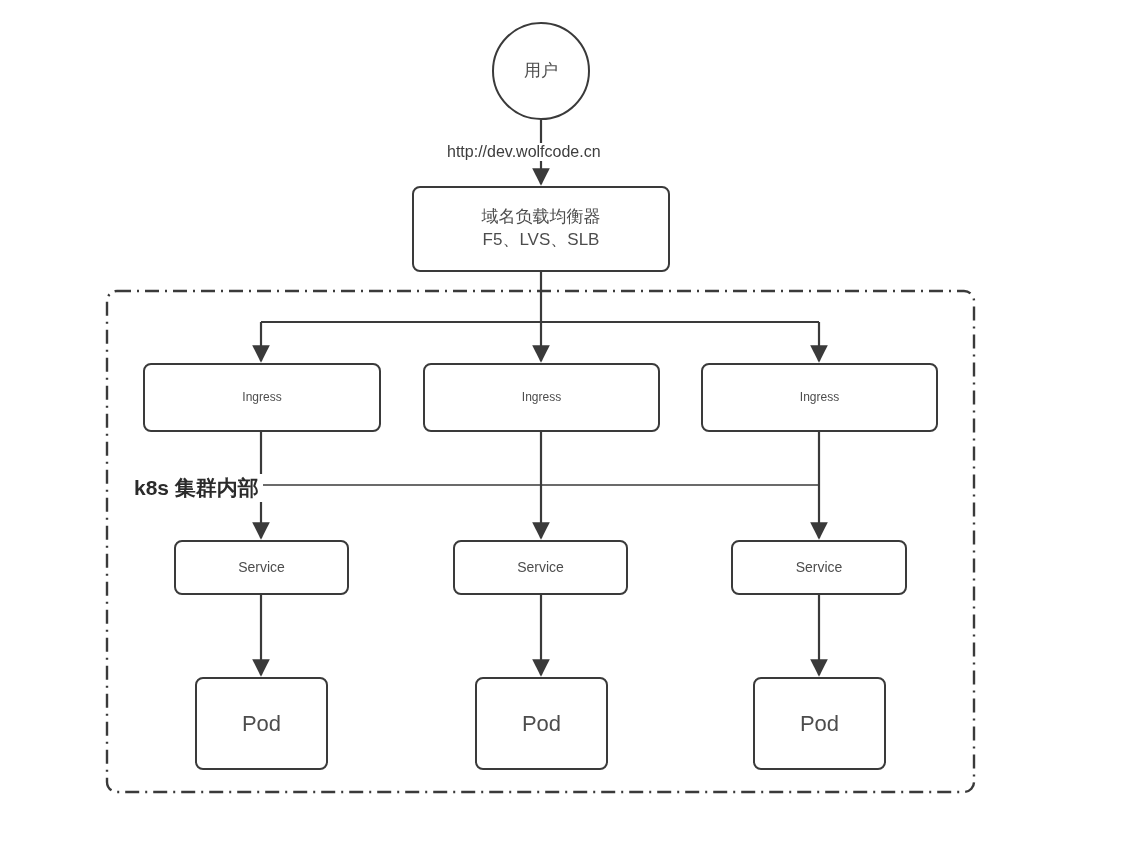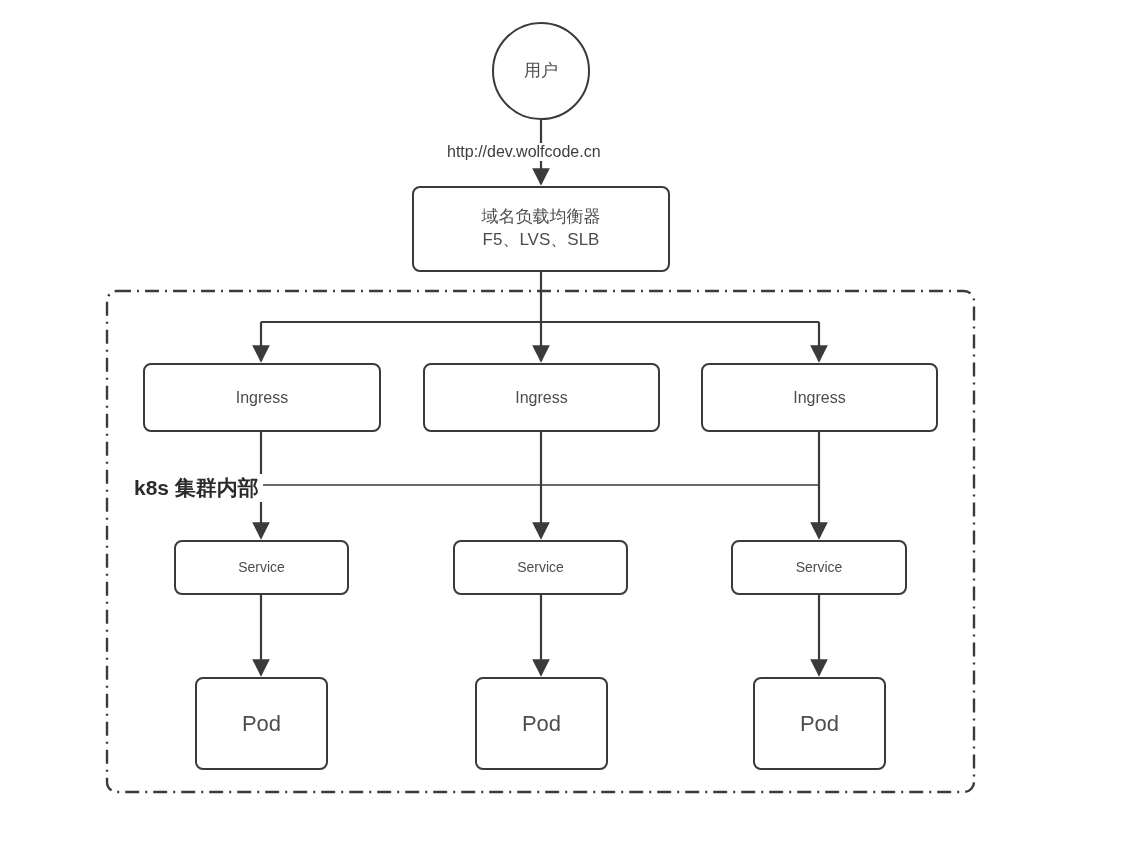--- a/index.html
+++ b/index.html
@@ -38,21 +38,21 @@
     z-index: 3;
   }
   .node-rounded {
     border-radius: 8px;
   }
   .node-circle {
     border-radius: 50%;
   }
   .lbl-user   { font-size: 17px; }
   .lbl-lb     { font-size: 17px; }
-  .lbl-ingress{ font-size: 16px; }
+  .lbl-ingress{ font-size: 12px; }
   .lbl-service{ font-size: 14px; }
   .lbl-pod    { font-size: 22px; }
 
   .edge-label {
     position: absolute;
     color: #3d3d3d;
     font-size: 16px;
     white-space: nowrap;
     z-index: 4;
     background: #ffffff;

